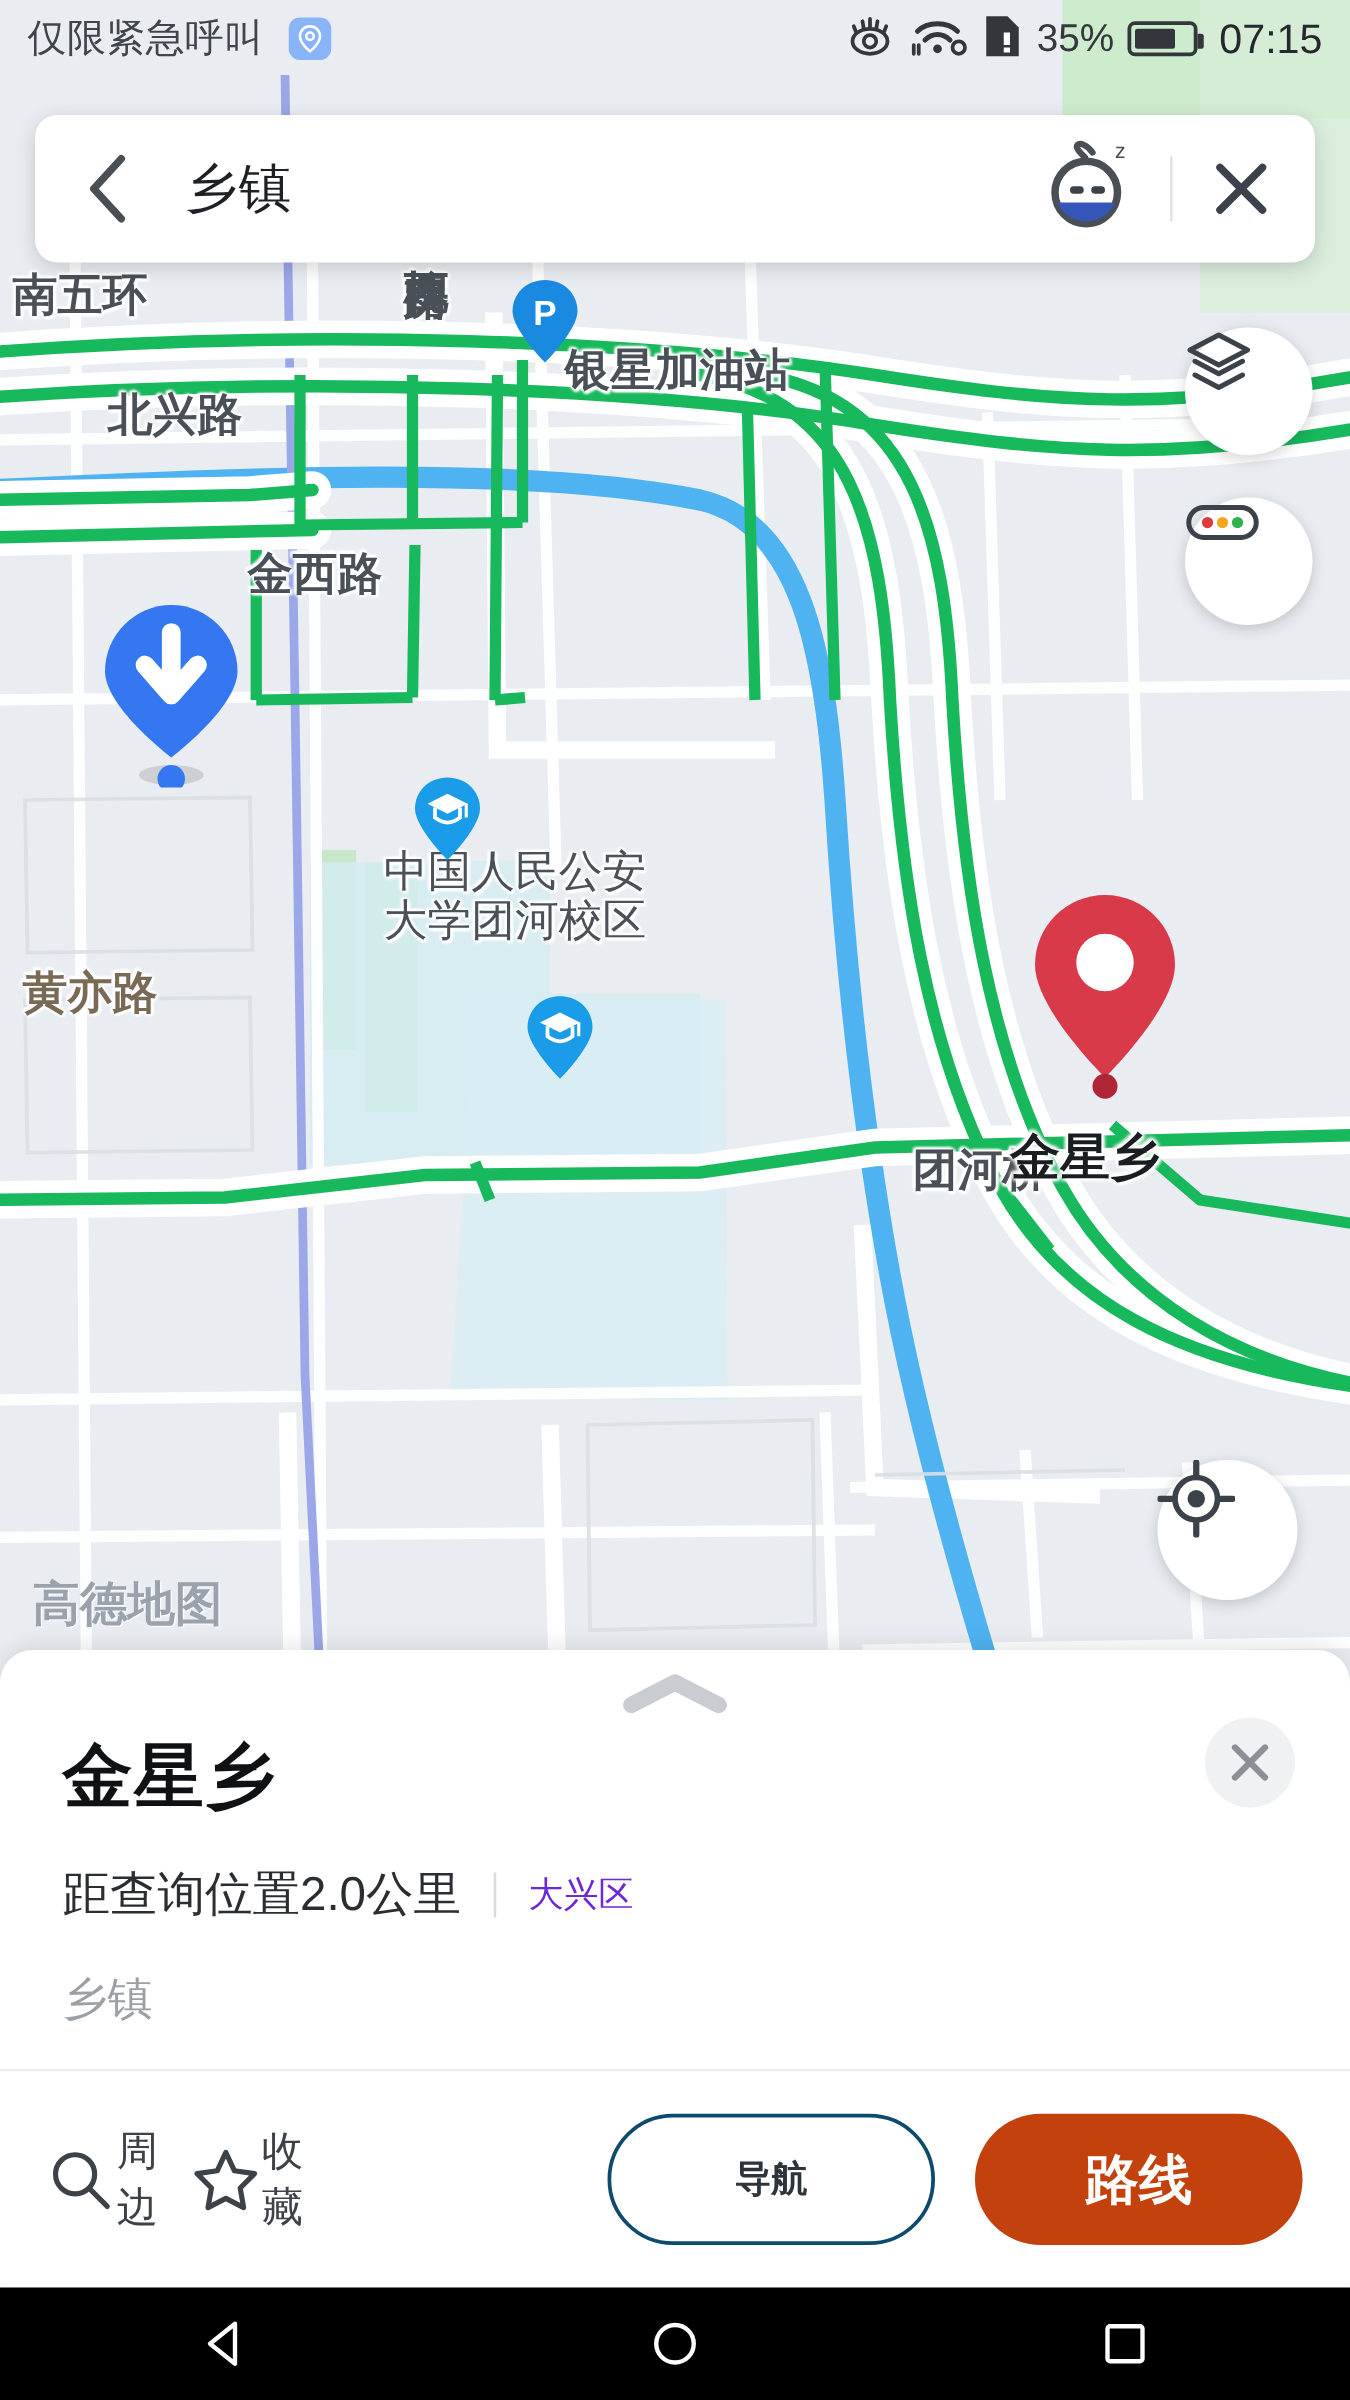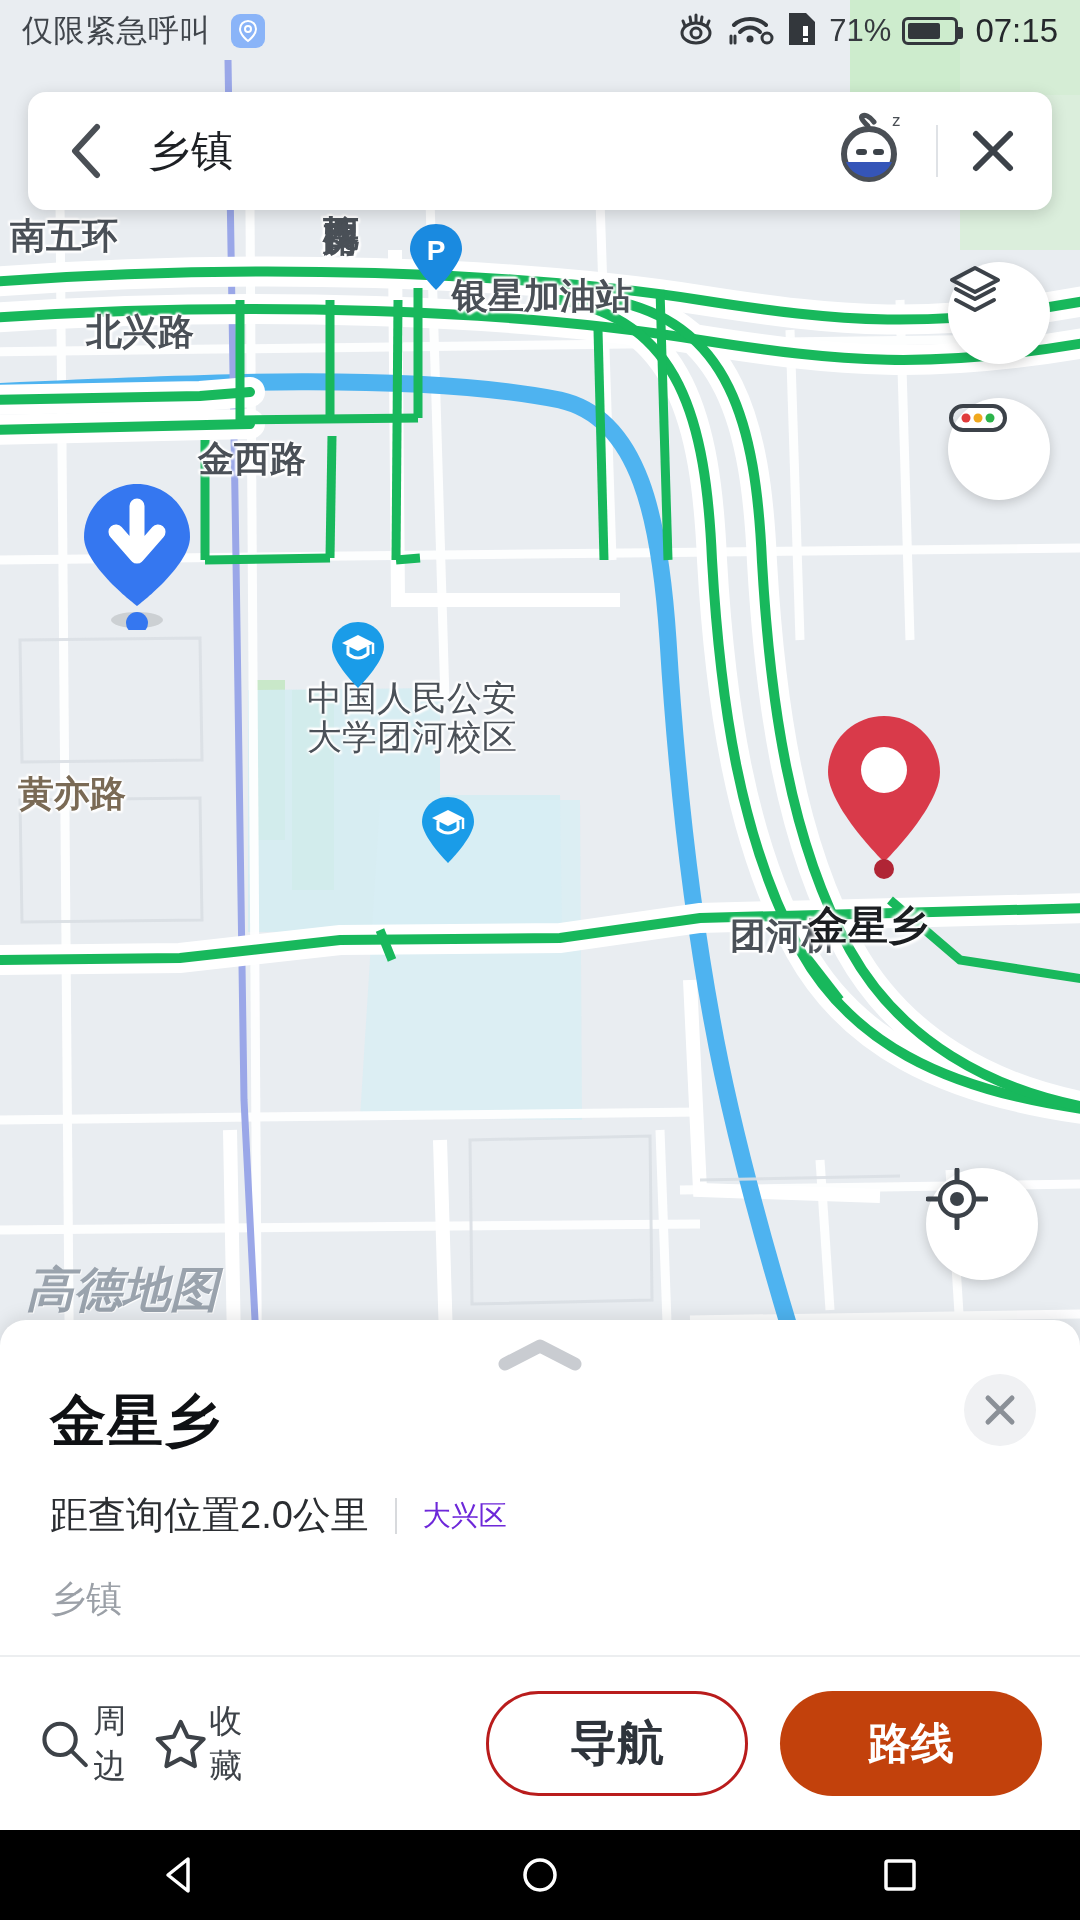--- a/index.html
+++ b/index.html
@@ -60,22 +60,22 @@
                text-shadow:2px 0 2px #fff,-2px 0 2px #fff,0 2px 2px #fff,0 -2px 2px #fff,
                            2px 2px 2px #fff,-2px -2px 2px #fff; white-space:pre; }
   .road-label { position:absolute; font-size:36px; font-weight:bold; color:#4a5057;
                 text-shadow:2px 0 2px #fff,-2px 0 2px #fff,0 2px 2px #fff,0 -2px 2px #fff,
                             2px 2px 2px #fff,-2px -2px 2px #fff; z-index:13; white-space:pre; }
   .road-label.vert { writing-mode:vertical-rl; letter-spacing:2px; }
   .road-label.brown { color:#7a6a55; }
   .dest-label { position:absolute; font-size:40px; font-weight:bold; color:#1b1e21;
                 text-shadow:2px 0 3px #fff,-2px 0 3px #fff,0 2px 3px #fff,0 -2px 3px #fff,
                             2px 2px 3px #fff,-2px -2px 3px #fff; z-index:16; }
-  #watermark { position:absolute; left:26px; top:1258px; font-size:48px; font-weight:bold;
-               color:#9aa3ad; text-shadow:1px 1px 1px #fff; z-index:12;font-style:italic; }
+  #watermark { position:absolute; left:26px; top:1258px; font-size:38px; font-weight:bold;
+               color:#9aa3ad; text-shadow:1px 1px 1px #fff; z-index:12; }
 
   
   #sheet { position:absolute; left:0; bottom:90px; width:1080px; height:510px;
            background:#fff; border-radius:26px 26px 0 0; z-index:35;
            box-shadow:0 -3px 18px rgba(0,0,0,.1); }
   #sheet-handle { position:absolute; left:50%; top:18px; transform:translateX(-50%); }
   #sheet-close { position:absolute; right:44px; top:54px; width:72px; height:72px;
                  border-radius:50%; background:#f0f1f3;
                  display:flex; align-items:center; justify-content:center; }
   .sheet-body { padding:64px 50px 0 50px; }
@@ -86,23 +86,23 @@
   .sheet-dist2 { font-size:28px; color:#6d28d9; }
   .sheet-cat { font-size:36px; color:#9ba0a7; margin-top:34px; }
 
   
   #actionbar { position:absolute; left:0; bottom:90px; width:1080px; height:175px;
                background:#fff; border-top:2px solid #eceef0; z-index:36;
                display:flex; align-items:center; padding:0 38px; }
   .act-icon { width:116px; display:flex; flex-direction:row; align-items:center; gap:2px; }
   .act-icon .lbl { font-size:33px; color:#3d4248; }
   .act-spacer { flex:1; }
-  .btn-nav { width:262px; height:105px; border:3px solid #b91c1c; border-radius:55px;
+  .btn-nav { width:262px; height:105px; border:3px solid #0c4a6e; border-radius:55px;
              display:flex; align-items:center; justify-content:center;
-             font-size:47px; font-weight:bold; color:#2e343b; }
+             font-size:29px; font-weight:bold; color:#2e343b; }
   .btn-route { width:262px; height:105px; border-radius:55px; background:#c2410c;
                display:flex; align-items:center; justify-content:center;
                font-size:43px; font-weight:bold; color:#fff; margin-left:32px; }
 
   
   #navbar { position:absolute; left:0; bottom:0; width:1080px; height:90px;
             background:#000; display:flex; align-items:center;
             justify-content:space-around; z-index:50; }
   .nav-btn { width:120px; height:90px; display:flex; align-items:center; justify-content:center; }
 </style>
@@ -309,21 +309,21 @@
           <circle cx="38" cy="26" r="5" fill="none" stroke="#33373c" stroke-width="3"></circle>
         </svg>
       </span>
       <span>
         <svg width="32" height="38" viewBox="0 0 32 38">
           <path d="M3 3 L20 3 L29 12 L29 35 L3 35 Z" fill="#33373c"></path>
           <rect x="17" y="16" width="5" height="10" fill="#fff"></rect>
           <rect x="17" y="28" width="5" height="4" fill="#fff"></rect>
         </svg>
       </span>
-      <span class="sb-batt-pct">71%</span>
+      <span class="sb-batt-pct">35%</span>
       <span class="batt-shell">
           <span class="batt-fill"></span>
         </span>
       <span class="sb-time">07:15</span>
     </div>
   </div>
 
   <div id="searchbar">
     <span class="sb-back">
       <svg width="34" height="56" viewBox="0 0 34 56">

